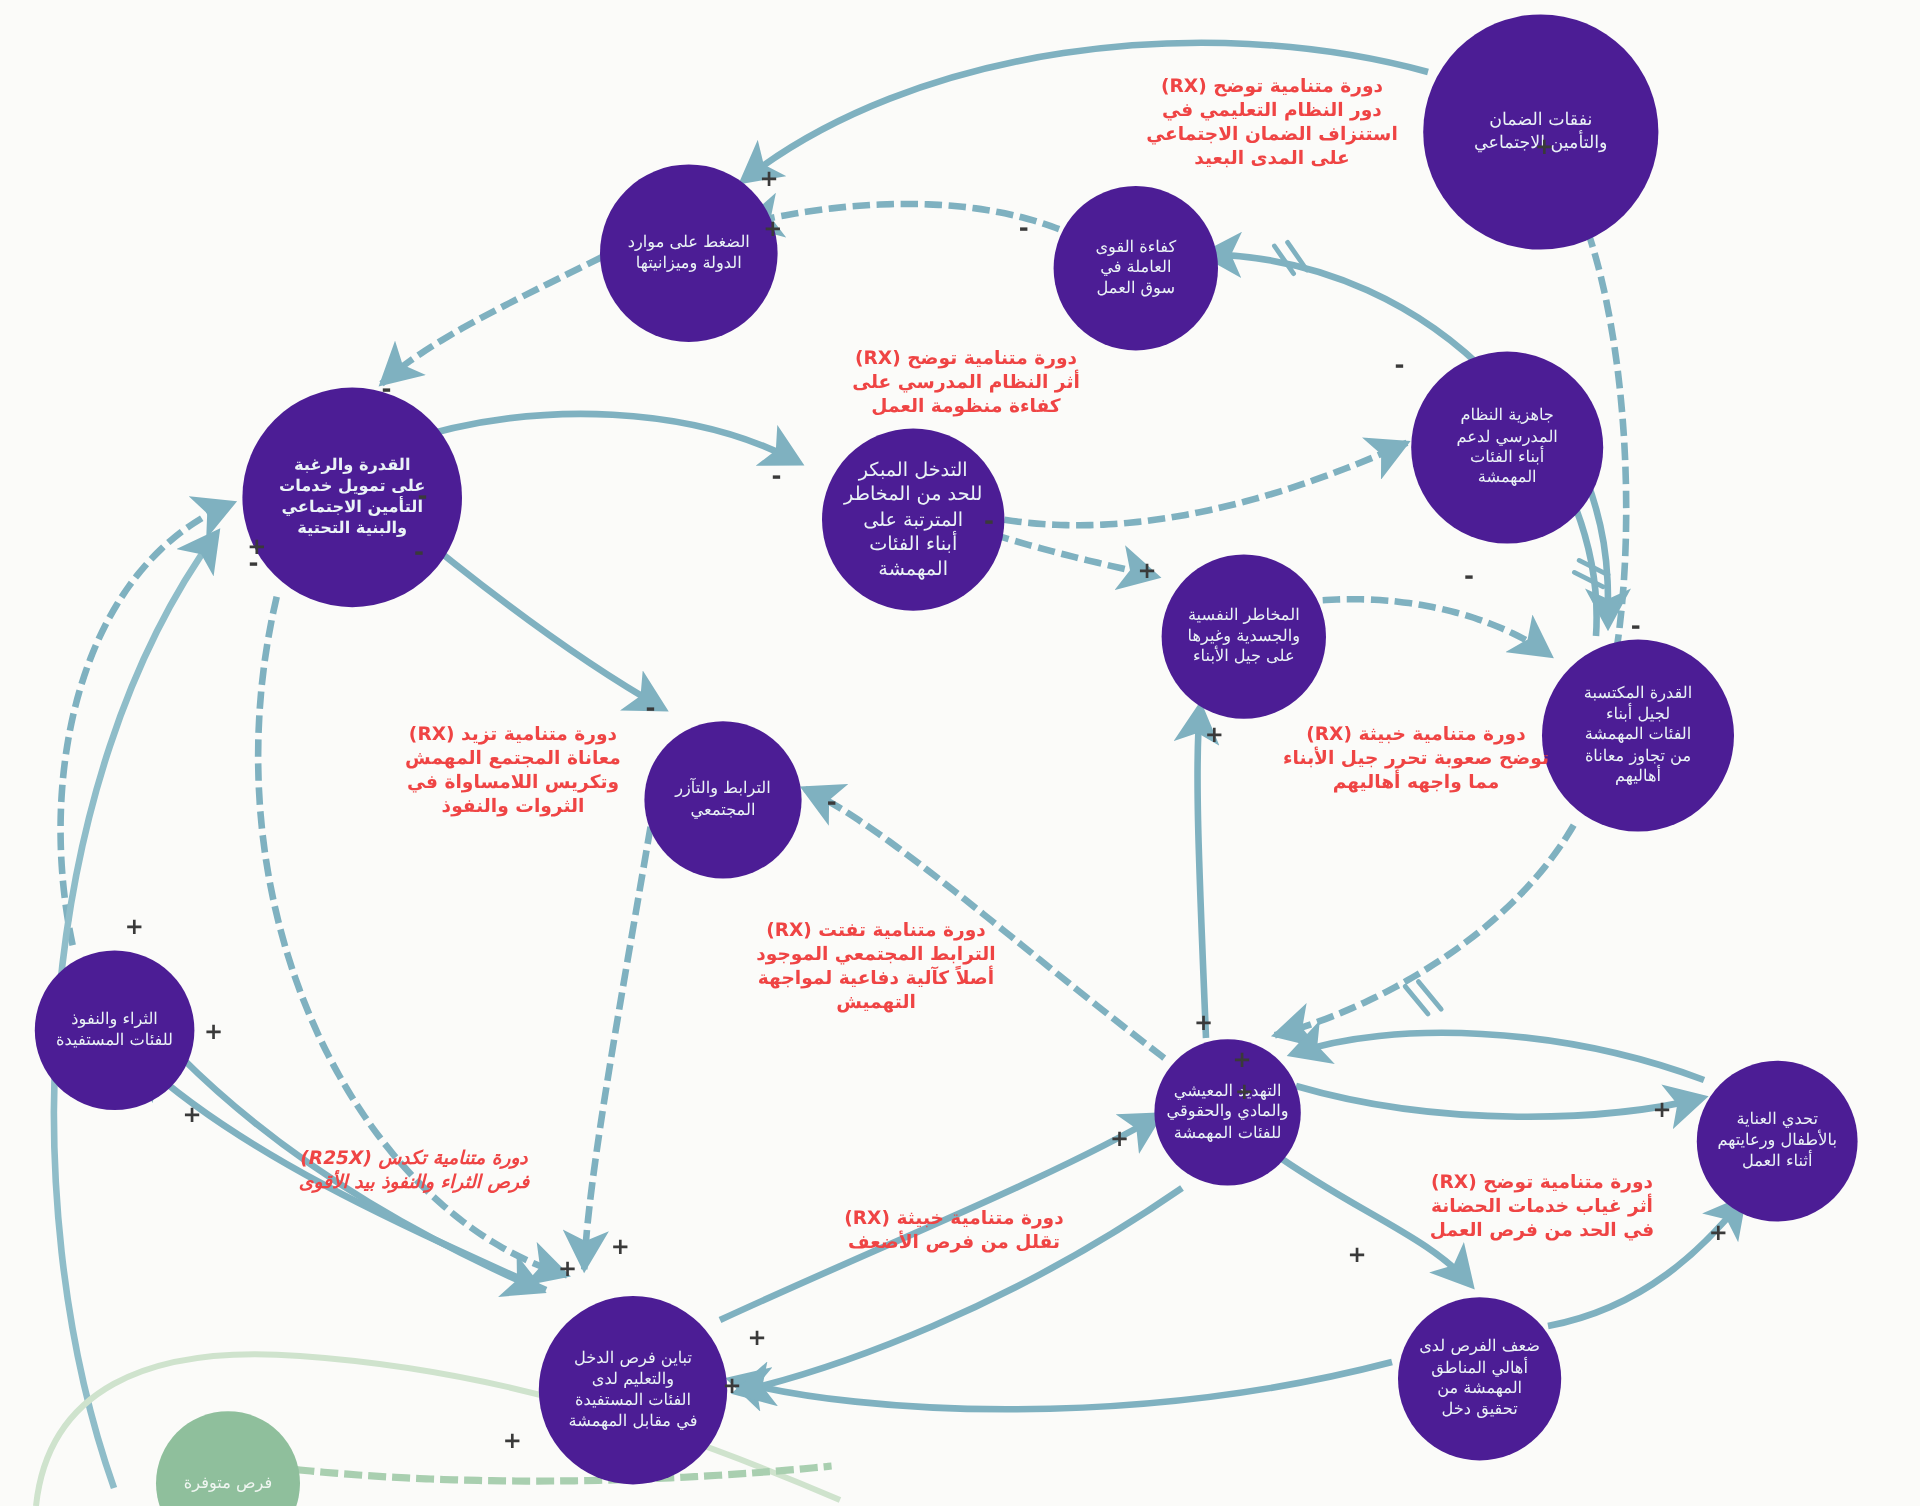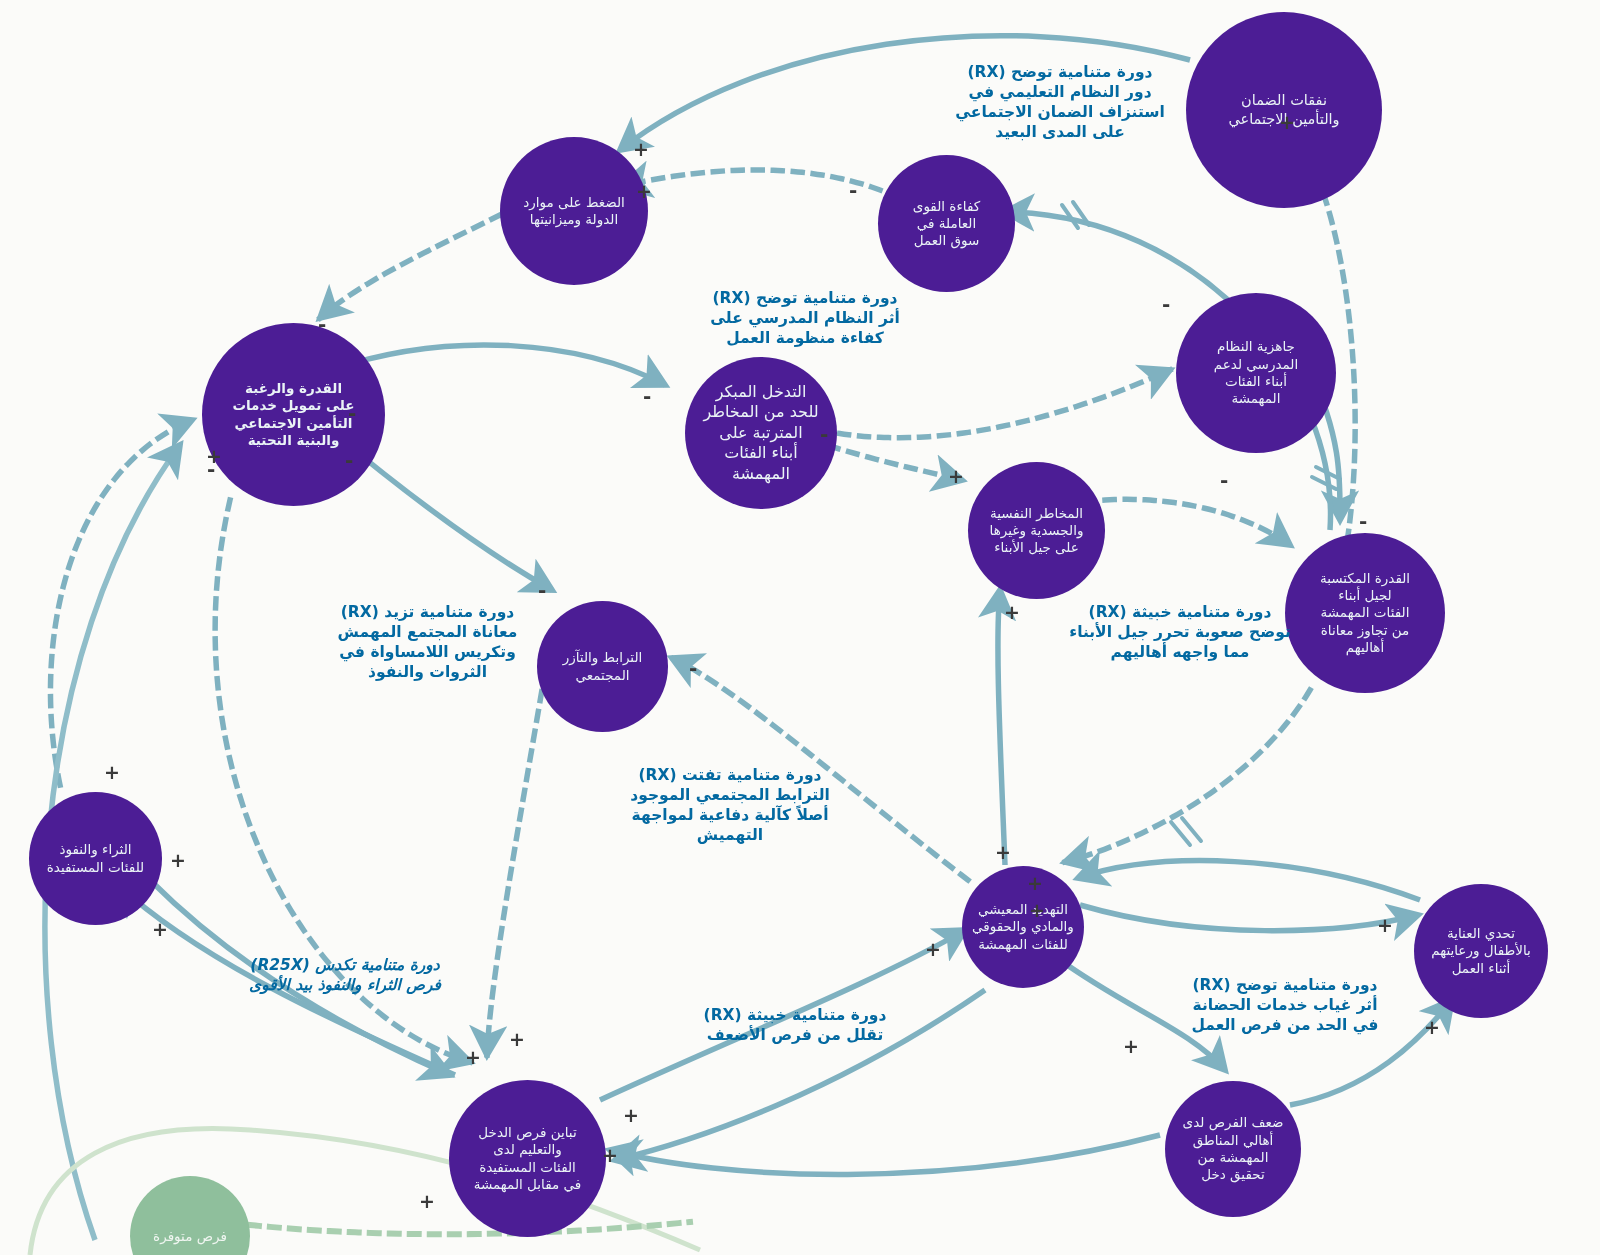--- a/index.html
+++ b/index.html
@@ -4,21 +4,21 @@
 <title>Causal Loop Diagram</title>
 <style>
   html,body{margin:0;padding:0;background:#fbfbf9;}
   #stage{position:relative;width:1600px;height:1255px;background:#fbfbf9;overflow:hidden;
          font-family:"DejaVu Sans","Liberation Sans",sans-serif;}
   #wires{position:absolute;inset:0;width:1600px;height:1255px;}
   .node{position:absolute;border-radius:50%;background:#4c1d95;color:#eaf3f6;
         display:flex;align-items:center;justify-content:center;text-align:center;
         line-height:1.28;padding:4px;box-sizing:border-box;}
   .node span{display:block;width:100%;}
-  .nlabel{position:absolute;color:#0369a1;text-align:center;line-height:1.3;
+  .nlabel{position:absolute;color:#ef4444;text-align:center;line-height:1.3;
           font-weight:bold;white-space:pre-line;}
   .sign{position:absolute;color:#3a3a3a;font-weight:bold;line-height:1;}
   .seed{position:absolute;border-radius:50%;background:#8fbf9c;color:#f0f6f1;
         display:flex;align-items:center;justify-content:center;text-align:center;}
 </style>
 </head>
 <body>
 
 <div id="stage">
 

